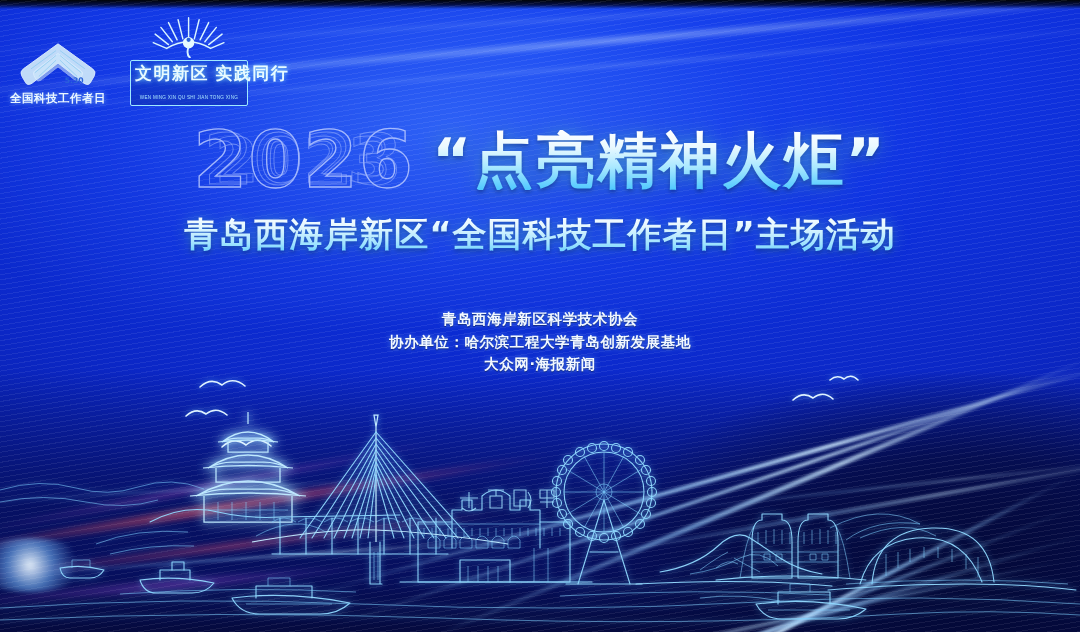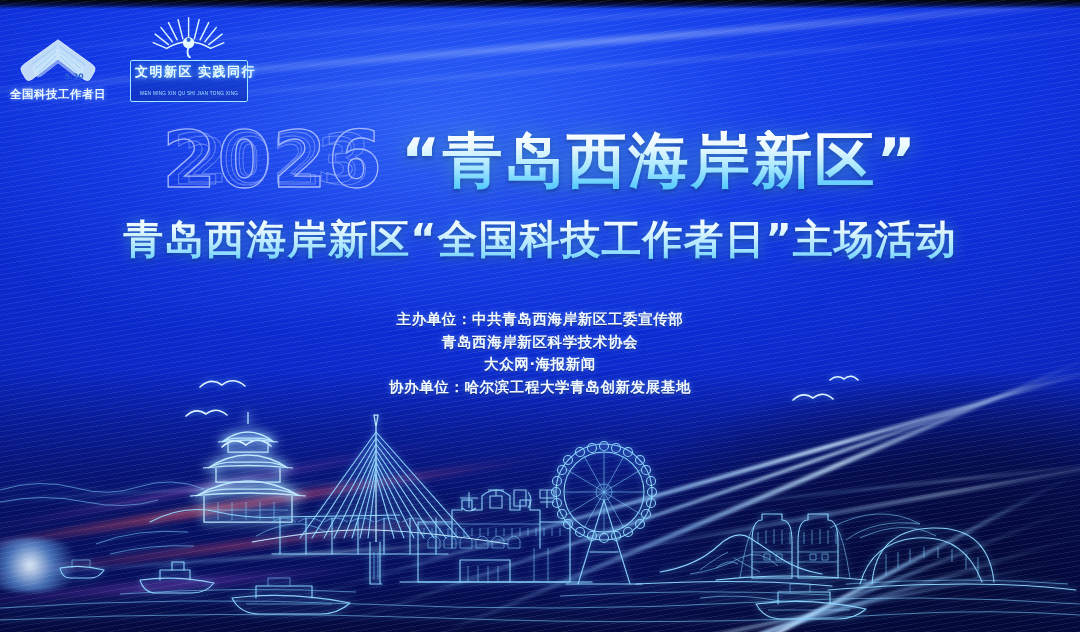--- a/index.html
+++ b/index.html
@@ -77,21 +77,21 @@
     letter-spacing:.5px;text-shadow:0 0 5px rgba(150,210,255,.8);white-space:nowrap;
   }
   .logo-b{width:118px;text-align:center;}
   .logo-b .mark{height:44px;display:block;margin:0 auto;}
   .logo-b .band{
     margin-top:2px;border:1.5px solid #9fe9ff;border-radius:2px;
     background:linear-gradient(180deg,rgba(20,70,210,.55),rgba(10,40,170,.55));
     padding:1px 4px 2px;
   }
   .logo-b .band .zh{
-    font-size:13px;font-weight:700;color:#e8fbff;letter-spacing:1.5px;white-space:nowrap;
+    font-size:17px;font-weight:700;color:#e8fbff;letter-spacing:1.5px;white-space:nowrap;
     text-shadow:0 0 5px rgba(140,235,255,.9);
     margin-top:24px;
   }
   .logo-b .band .py{
     font-size:4.6px;color:#a8e4ff;letter-spacing:.3px;white-space:nowrap;transform:scale(.96);
   }
 
   
   .title-row{
     position:absolute;left:0;right:0;top:116px;height:88px;
@@ -118,21 +118,21 @@
   .slogan{
     font-size:60px;font-weight:700;line-height:1;letter-spacing:2px;
     font-family:"DejaVu Sans","Liberation Sans",sans-serif;
     background:linear-gradient(180deg,#ffffff 0%,#eaf9ff 28%,#a9e8ff 62%,#4ec8ff 100%);
     -webkit-background-clip:text;background-clip:text;color:transparent;
     filter:drop-shadow(0 0 10px rgba(90,190,255,.75)) drop-shadow(0 2px 2px rgba(3,18,90,.65));
   }
 
   .subtitle{
     position:absolute;left:0;right:0;top:212px;text-align:center;
-    font-size:40px;font-weight:700;letter-spacing:1px;
+    font-size:34px;font-weight:700;letter-spacing:1px;
     font-family:"DejaVu Sans","Liberation Sans",sans-serif;
     background:linear-gradient(180deg,#ffffff 0%,#e6f8ff 30%,#9de2ff 70%,#46c4ff 100%);
     -webkit-background-clip:text;background-clip:text;color:transparent;
     filter:drop-shadow(0 0 7px rgba(80,180,255,.7)) drop-shadow(0 2px 2px rgba(3,18,90,.6));
   }
 
   
   .orgs{
     position:absolute;left:0;right:0;top:308px;text-align:center;
     color:#f2f8ff;font-size:14.5px;font-weight:700;line-height:22.5px;
@@ -391,27 +391,26 @@
       </svg>
       <div class="band">
         <span class="zh">文明新区 实践同行</span>
         <span class="py">WEN MING XIN QU  SHI JIAN TONG XING</span>
       </div>
     </div>
   </div>
 
   <div class="title-row">
     <span class="year" id="year-el" data-ghost="2023">2026</span>
-    <span class="slogan">“青岛西海岸新区”</span>
+    <span class="slogan">“点亮精神火炬”</span>
   </div>
 
   <div class="subtitle">青岛西海岸新区“全国科技工作者日”主场活动</div>
 
   <div class="orgs">
-    <div class="line">主办单位：中共青岛西海岸新区工委宣传部</div>
     <div class="line">青岛西海岸新区科学技术协会</div>
+    <div class="line">协办单位：哈尔滨工程大学青岛创新发展基地</div>
     <div class="line">大众网·海报新闻</div>
-    <div class="line">协办单位：哈尔滨工程大学青岛创新发展基地</div>
   </div>
 
   <span class="hidden-text">东方影都</span>
 
 </div>
 
 </body></html>

